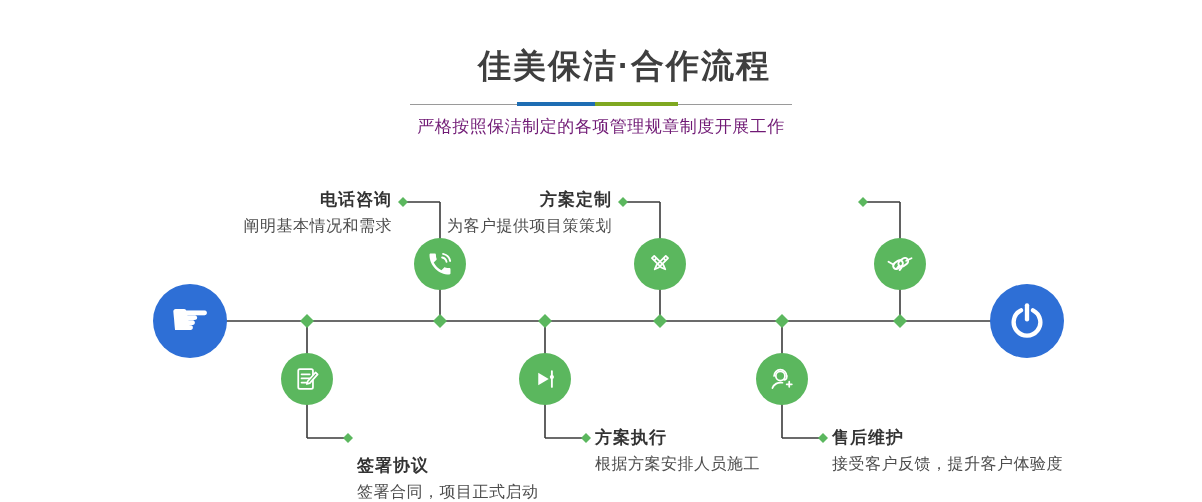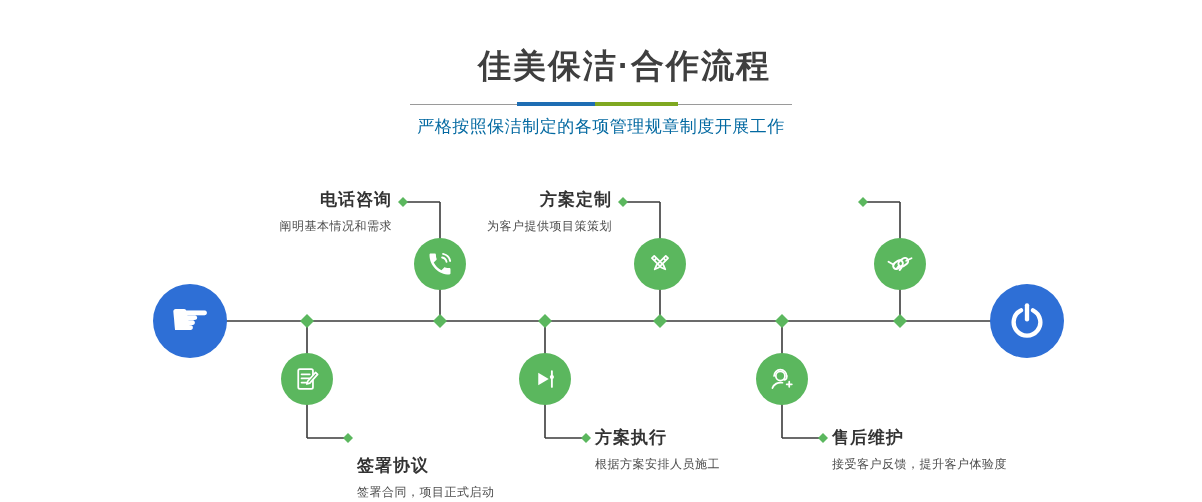--- a/index.html
+++ b/index.html
@@ -10,32 +10,32 @@
   
   .hd{position:absolute;left:0;top:0;width:100%;text-align:center;}
   .hd h1{
     margin:0;padding-top:44px;font-size:33px;font-weight:bold;color:#3f3f3f;letter-spacing:2px;padding-left:47px;
   }
   .divider{margin:13px auto 0;width:382px;height:4px;display:flex;align-items:center;}
   .divider .dg{flex:0 0 107px;height:1px;background:#9a9a9a;}
   .divider .db{flex:0 0 78px;height:4px;}
   .divider .dgr{flex:0 0 83px;height:4px;}
   .divider .dg2{flex:0 0 114px;height:1px;background:#9a9a9a;}
-  .hd p{margin:9px 0 0;font-size:17px;color:#0369a1;letter-spacing:0.5px;}
+  .hd p{margin:9px 0 0;font-size:17px;color:#701a75;letter-spacing:0.5px;}
   
   svg.wires{position:absolute;left:0;top:0;z-index:1;}
   
   .node{position:absolute;border-radius:50%;display:flex;align-items:center;justify-content:center;z-index:3;}
   .node.green{width:52px;height:52px;background:#5bb75e;}
   .node.blue{width:74px;height:74px;background:#2e6fd6;}
   .hand-glyph{color:#fff;font-size:46px;line-height:1;font-family:"DejaVu Sans",sans-serif;transform:translateY(-2px);}
   
   .lbl{position:absolute;z-index:2;white-space:nowrap;}
   .lbl .t{font-size:17px;font-weight:bold;color:#333333;line-height:24px;letter-spacing:1px;}
-  .lbl .d{font-size:12px;color:#4d4d4d;line-height:22px;margin-top:3px;letter-spacing:0.5px;}
+  .lbl .d{font-size:16px;color:#4d4d4d;line-height:22px;margin-top:3px;letter-spacing:0.5px;}
   .lbl.top{text-align:right;}
   .lbl.bot{text-align:left;}
   .lt1{right:810px;top:188px;} .lt2{right:590px;top:188px;} .lt3{right:350px;top:188px;}
   .lb1{left:357px;top:426px;margin-top:28px;}  .lb2{left:595px;top:426px;}  .lb3{left:832px;top:426px;}
   .n-t1{left:414px;top:238px;} .n-t2{left:634px;top:238px;} .n-t3{left:874px;top:238px;}
   .n-b1{left:281px;top:353px;} .n-b2{left:519px;top:353px;} .n-b3{left:756px;top:353px;}
   .n-start{left:153px;top:284px;} .n-end{left:990px;top:284px;}
 </style>
 </head>
 <body>

